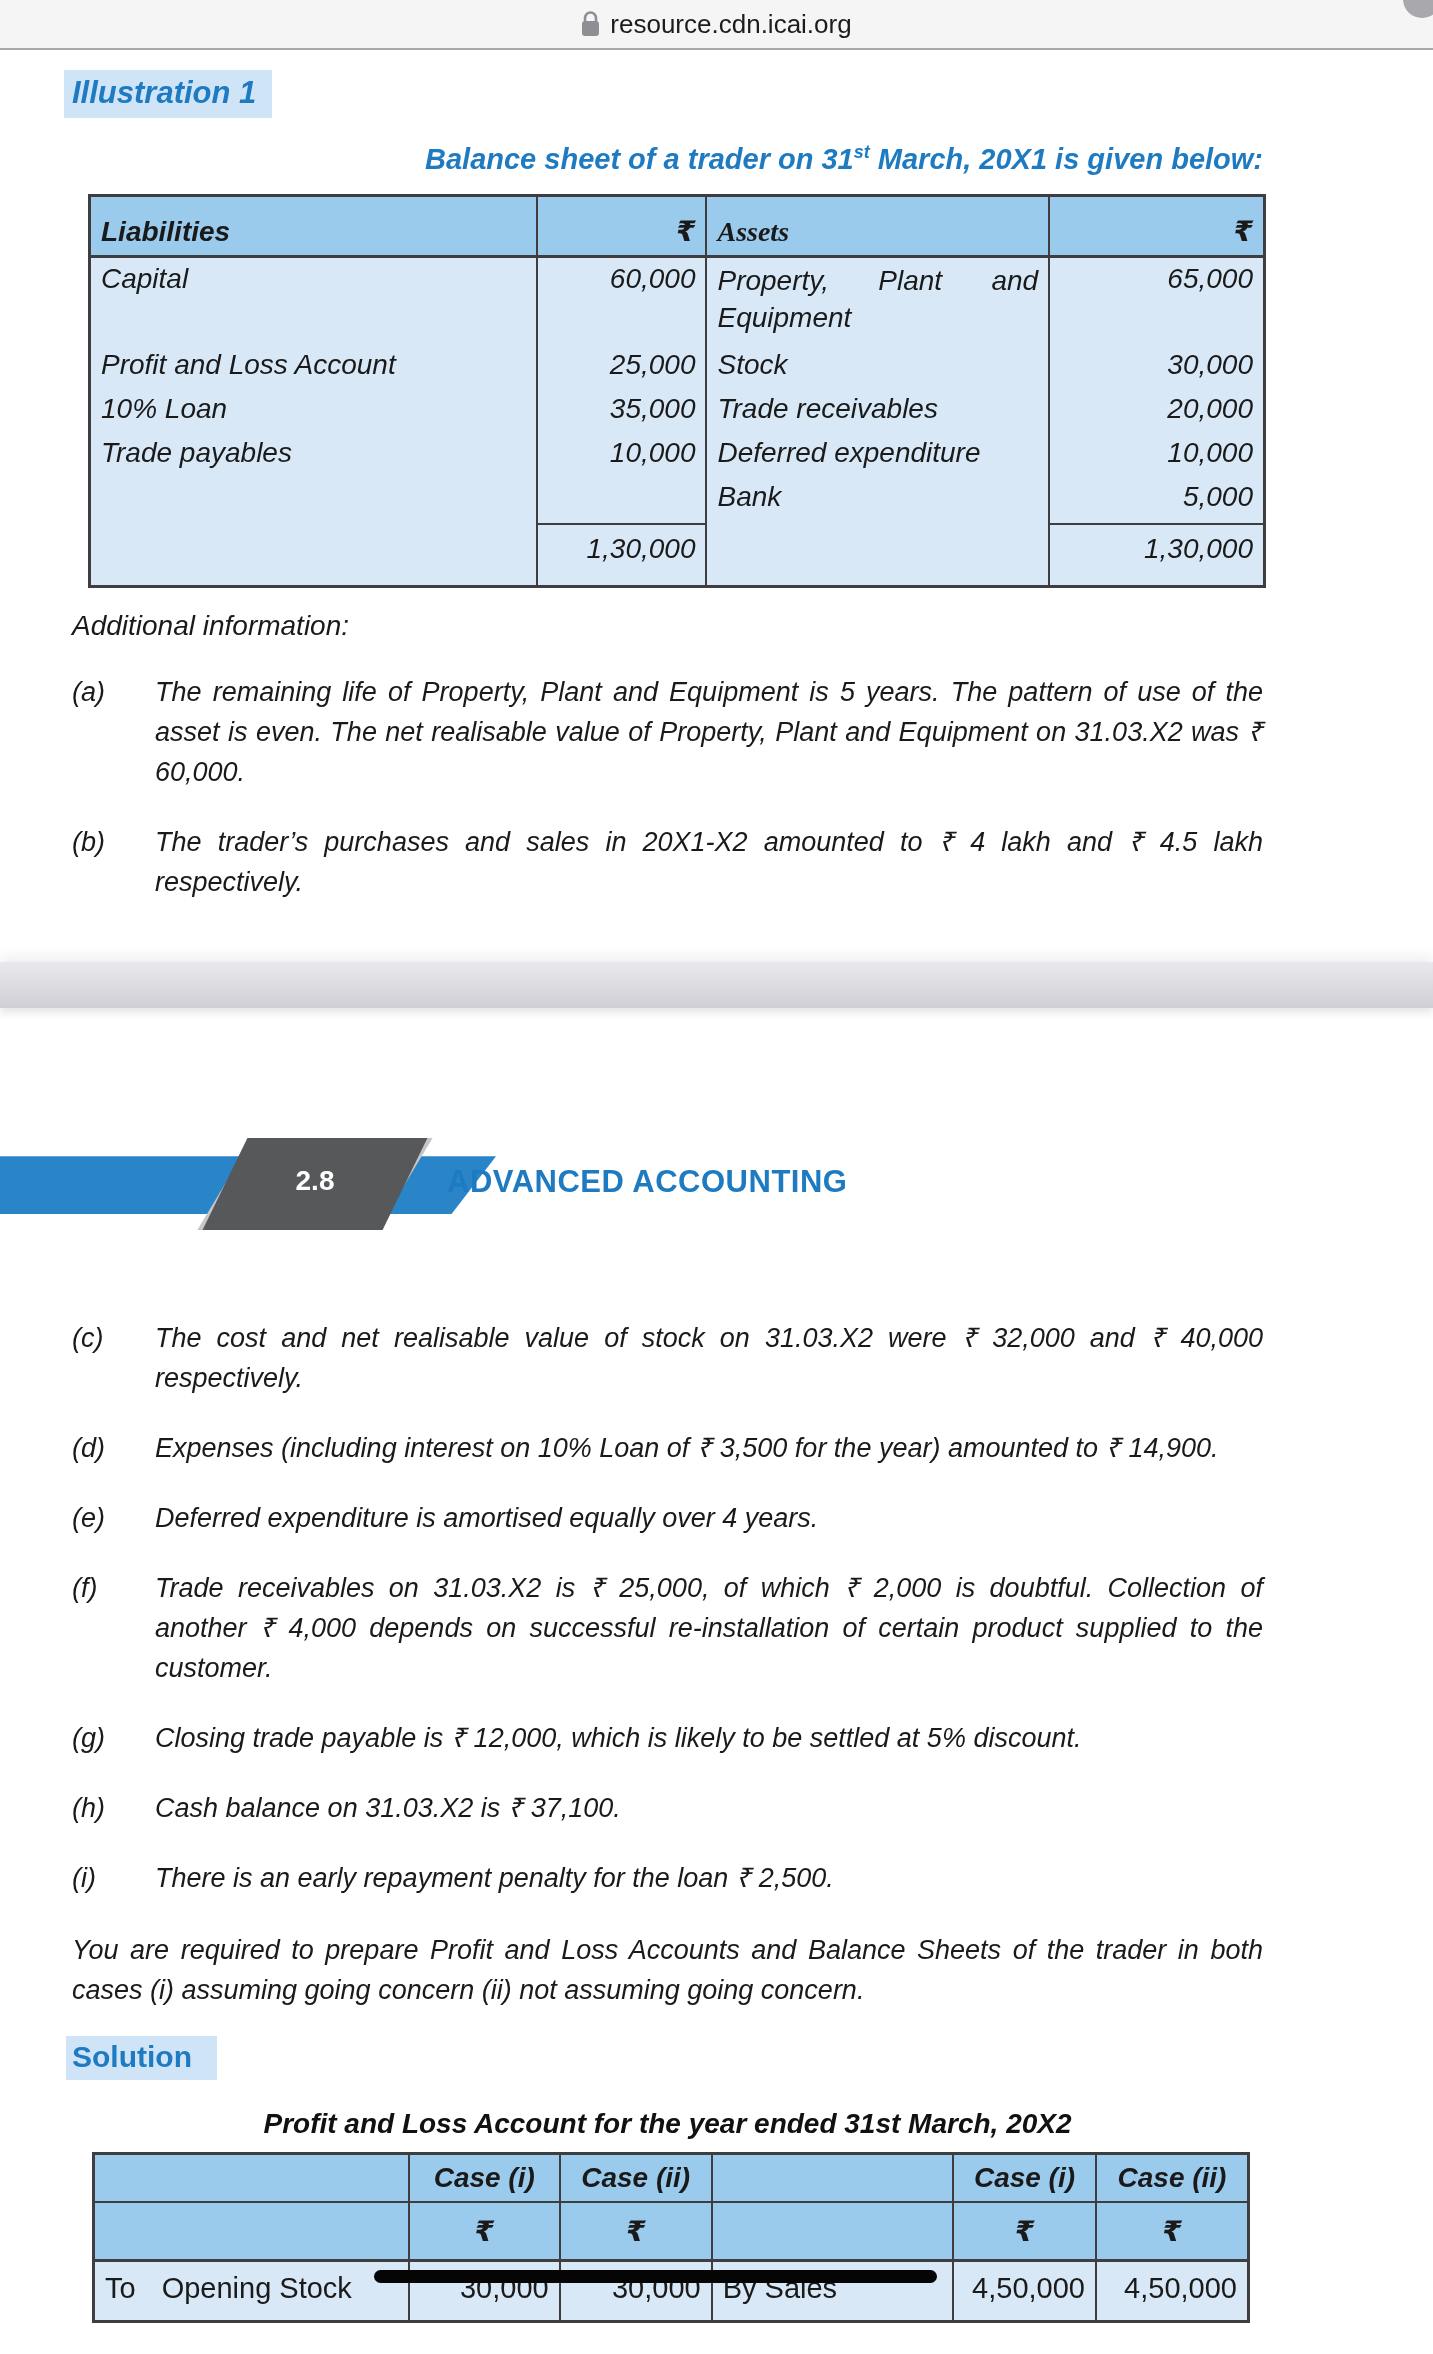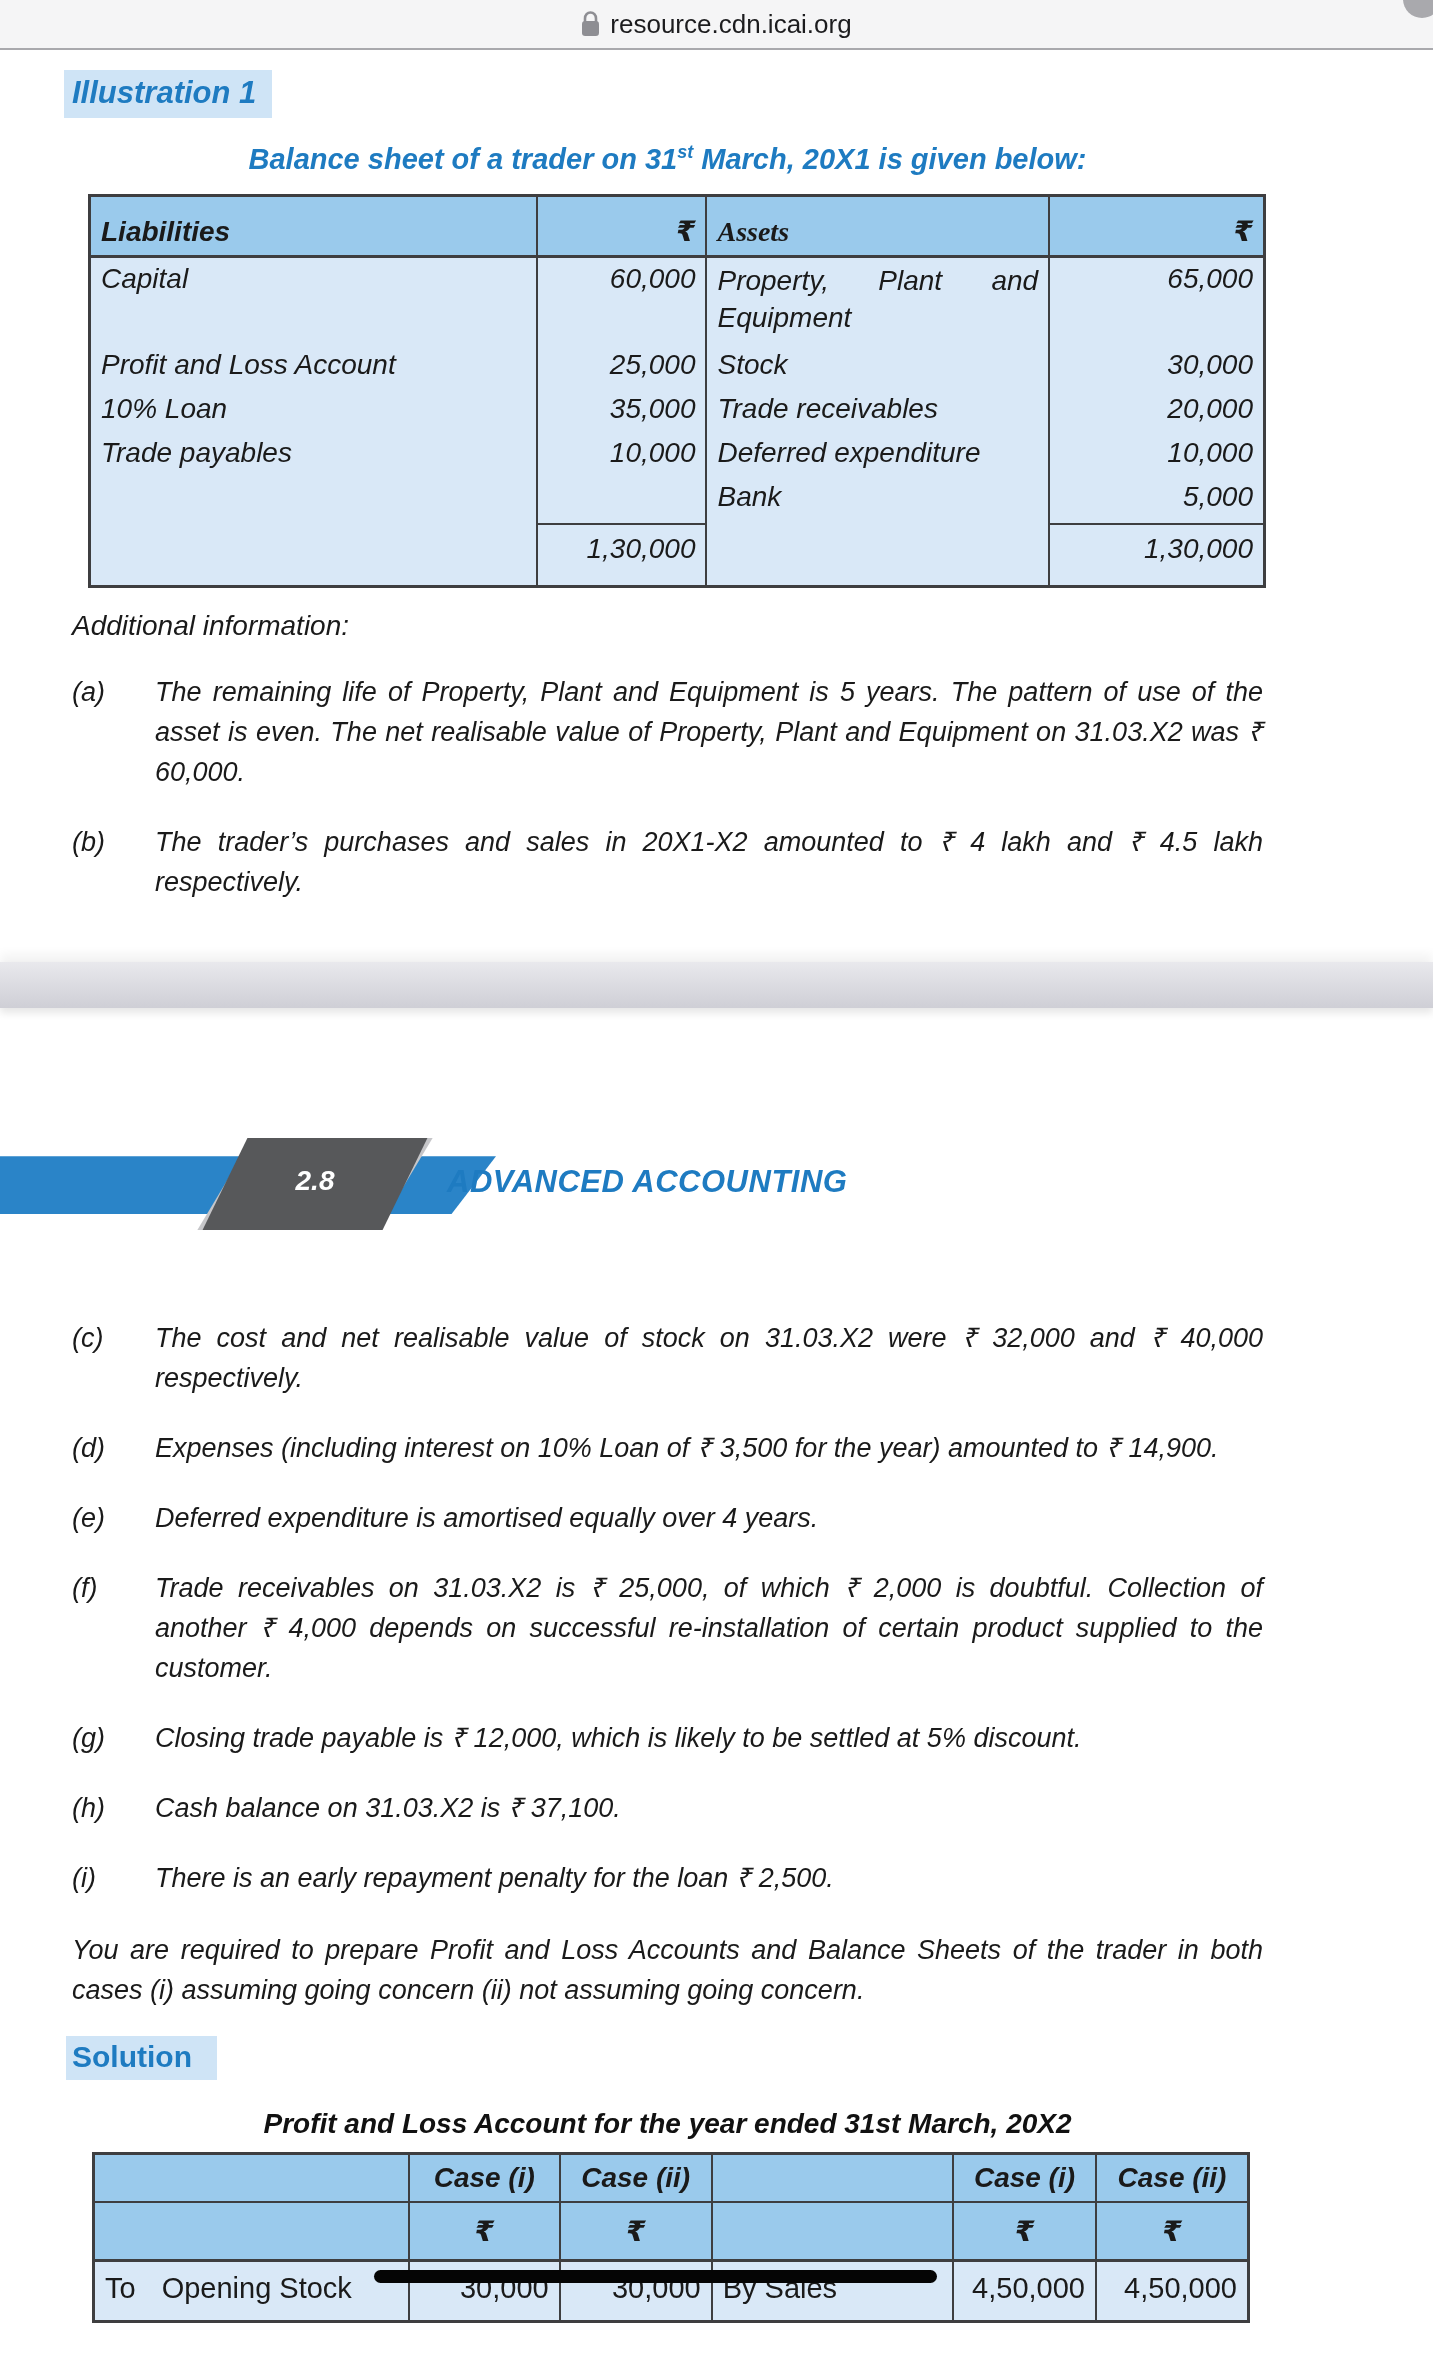--- a/index.html
+++ b/index.html
@@ -18,21 +18,21 @@
     position:absolute;right:-8px;top:-20px;width:38px;height:38px;border-radius:50%;
     background:#8f8f94;opacity:.75;
   }
   
   .content{padding:0 170px 0 72px;}
   .hl-heading{
     display:inline-block;background:#cfe4f6;color:#1e7bc1;font-weight:bold;
     font-style:italic;font-size:31px;padding:5px 16px 7px 8px;margin:20px 0 0 -8px;
   }
   .bs-caption{
-    text-align:center;color:#1e7bc1;font-weight:bold;font-style:italic;
+    text-align:right;color:#1e7bc1;font-weight:bold;font-style:italic;
     font-size:29px;margin:24px 0 18px 0;
   }
   .bs-caption sup{font-size:18px;}
   
   table{border-collapse:collapse;}
   .bs{
     margin-left:16px;width:1178px;background:#d9e8f7;border:3px solid #3e3e40;
     font-size:28px;font-style:italic;table-layout:fixed;
   }
   .bs th,.bs td{border-left:2px solid #3e3e40;vertical-align:top;padding:5px 10px 0 10px;}
@@ -59,21 +59,21 @@
     font-family:"Liberation Serif",serif;font-weight:bold;font-size:25px;
     margin-top:62px;font-style:normal;
   }
   
   .pagebreak{
     height:46px;margin-top:60px;
     background:linear-gradient(#e9e9ed,#dadae0 55%,#cfcfd6);
     box-shadow:0 -8px 10px rgba(0,0,0,.05),0 5px 8px rgba(0,0,0,.10);
   }
   
-  .chapband{position:relative;height:92px;margin:130px 0 0 0;font-style:italic;}
+  .chapband{position:relative;height:92px;margin:130px 0 0 0;}
   .blue-bar{
     position:absolute;left:0;top:18px;width:496px;height:58px;background:#2a84c8;
     clip-path:polygon(0 0,100% 0,91% 100%,0 100%);z-index:1;
   }
   .plate-shadow{
     position:absolute;left:225px;top:0;width:180px;height:92px;background:#c6c6c9;
     transform:skewX(-31deg);z-index:2;
   }
   .num-plate{
     position:absolute;left:225px;top:0;width:180px;height:92px;background:#57585a;

